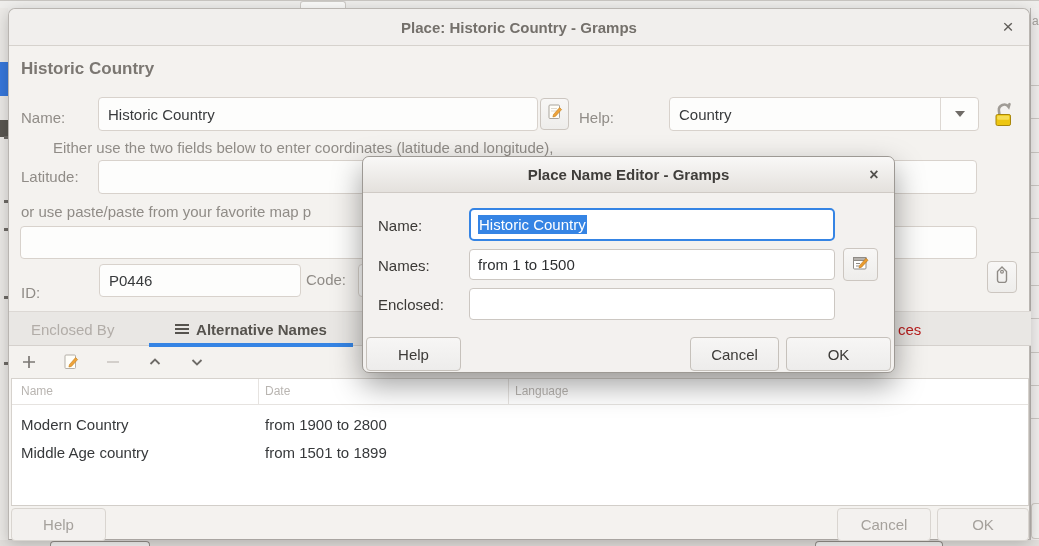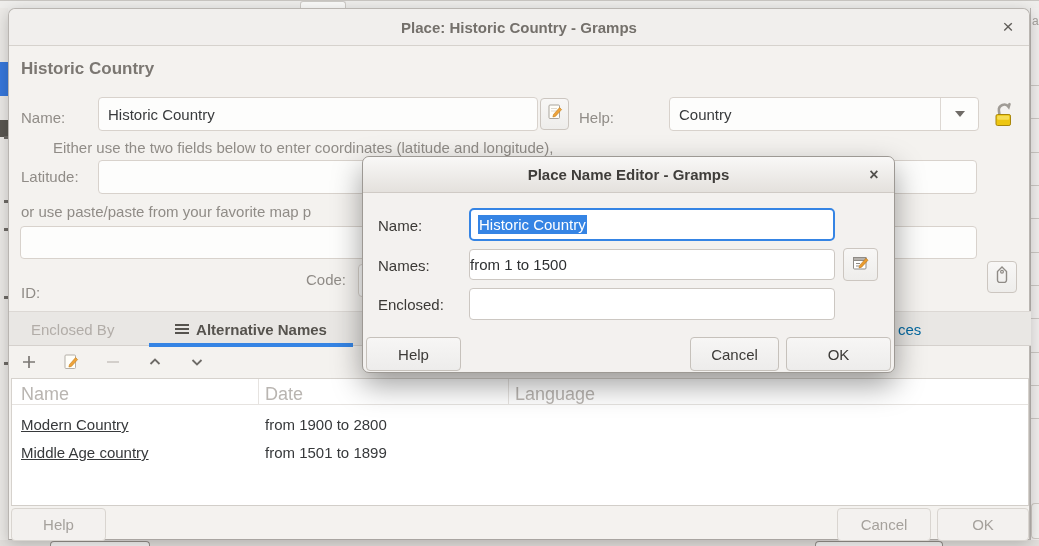--- a/index.html
+++ b/index.html
@@ -63,35 +63,35 @@
   .ent-code { left:349px; top:255px; width:200px; height:33px; }
   .btn-tag { left:978px; top:252px; width:30px; height:32px; }
 
   .iconbtn { background:linear-gradient(#f8f7f6,#eeedeb); border:1px solid #ccc6c0; border-radius:4px; display:flex; align-items:center; justify-content:center; }
 
   .tabstrip { left:0; top:302px; width:1022px; height:35px; background:#e9e7e4; border-top:1px solid #dcd8d4; border-bottom:1px solid #d5d1cd; }
   .tab { position:absolute; top:0; height:34px; display:flex; align-items:center; font-size:15px; }
   .tab-enclosed { left:22px; color:#b2ada8; }
   .tab-alt { left:140px; width:204px; justify-content:center; color:#56534e; font-weight:bold; }
   .tab-alt .tab-underline { position:absolute; left:0; bottom:-1px; width:100%; height:4px; background:#3584e4; }
-  .tab-partial { left:889px; color:#0369a1;text-align:right; }
+  .tab-partial { left:889px; color:#b91c1c;text-align:right; }
   .list-icon { display:inline-block; margin-right:7px; }
 
   .toolbar { left:0; top:337px; width:1022px; height:32px; }
   .tool { position:absolute; top:3px; width:26px; height:26px; display:flex; align-items:center; justify-content:center; }
   .t-add { left:7px; } .t-edit { left:49px; } .t-remove { left:91px; } .t-up { left:133px; } .t-down { left:175px; }
 
   .table { left:2px; top:369px; width:1018px; height:128px; background:#ffffff; border:1px solid #d6d2cd; border-bottom:1px solid #d2cec9; }
   .thead { position:absolute; left:0; top:0; width:100%; height:26px; border-bottom:1px solid #e6e3e0; }
-  .th { position:absolute; top:5px; font-size:18px; color:#b9b5b1; }
+  .th { position:absolute; top:5px; font-size:12px; color:#b9b5b1; }
   .th-name { left:9px; } .th-date { left:253px; } .th-lang { left:503px; }
   .th-sep { position:absolute; top:0; width:1px; height:26px; background:#e6e3e0; }
   .trow { position:absolute; left:0; width:100%; height:28px; }
   .trow .td { position:absolute; top:5px; font-size:15px; color:#37393b; }
-  .td-name { left:9px;text-decoration:underline; } .td-date { left:253px; } .td-lang { left:503px; }
+  .td-name { left:9px; } .td-date { left:253px; } .td-lang { left:503px; }
   .row-0 { top:32px; } .row-1 { top:60px; }
 
   .btn {
     border-radius:4px; font-size:15px; display:flex; align-items:center; justify-content:center;
     background:linear-gradient(#f7f6f5,#edeceb); border:1px solid #c6c1bb; color:#3c3a37;
   }
   .btn-dim { background:#f3f1ef; border:1px solid #d9d5d0; color:#a5a19c; }
   .mw-help { left:2px; top:499px; width:95px; height:33px; }
   .mw-cancel { left:828px; top:499px; width:94px; height:33px; }
   .mw-ok { left:928px; top:499px; width:92px; height:33px; }
@@ -102,21 +102,21 @@
     background:#f3f1ef; border:1px solid #9d9994; border-radius:7px;
     box-shadow:0 12px 30px rgba(0,0,0,.38);
   }
   .md-titlebar { left:0; top:0; width:100%; height:36px; background:linear-gradient(#f9f8f7,#e4e1dd); border-bottom:1px solid #cfcac5; border-radius:7px 7px 0 0; }
   .md-title { width:100%; text-align:center; line-height:36px; font-size:15px; font-weight:bold; color:#3f3d3a; }
   .md-close { right:8px; top:0; width:24px; height:36px; text-align:center; line-height:35px; font-size:16px; font-weight:bold; color:#52504d; }
   .md-label { font-size:15px; color:#3b3936; }
   .md-lbl-name { left:15px; top:60px; }
   .md-lbl-date { left:15px; top:100px; }
   .md-lbl-lang { left:15px; top:139px; }
-  .md-ent { background:#ffffff; border:1px solid #ccc7c2; border-radius:4px; font-size:15px; color:#2e3032; display:flex; align-items:center; padding-left:0; }
+  .md-ent { background:#ffffff; border:1px solid #ccc7c2; border-radius:4px; font-size:15px; color:#2e3032; display:flex; align-items:center; padding-left:8px; }
   .md-ent-name { left:106px; top:51px; width:366px; height:33px; border:2px solid #3584e4; border-radius:5px; padding-left:7px; }
   .sel-text { background:#3584e4; color:#ffffff; padding:1px 1px; }
   .md-ent-date { left:106px; top:92px; width:366px; height:31px; }
   .md-btn-date { left:480px; top:91px; width:35px; height:33px; }
   .md-ent-lang { left:106px; top:131px; width:366px; height:32px; }
   .md-help { left:3px; top:180px; width:95px; height:34px; }
   .md-cancel { left:327px; top:180px; width:89px; height:34px; }
   .md-ok { left:423px; top:180px; width:105px; height:34px; }
 </style>
 </head>
@@ -197,20 +197,23 @@
   <div class="abs entry ent-lon">
       <span></span>
     </div>
 
   <div class="abs label hint2">or use paste/paste from your favorite map p</div>
   <div class="abs entry ent-wide">
       <span></span>
     </div>
 
   <div class="abs label lbl-id">ID:</div>
+  <div class="abs entry ent-id">
+      <span>P0446</span>
+    </div>
   <div class="abs label lbl-code">Code:</div>
   <div class="abs entry ent-code">
       <span></span>
     </div>
   <div class="abs iconbtn btn-tag">
     <span>
       <svg width="20" height="20" viewBox="0 0 20 20">
         <path d="M5.5 6.5 L10 2 L14.5 6.5 V15 a2.4 2.4 0 0 1 -2.4 2.4 h-4.2 A2.4 2.4 0 0 1 5.5 15 Z" fill="none" stroke="#8f8b86" stroke-width="1.4"></path>
         <circle cx="10" cy="6.8" r="1.4" fill="none" stroke="#8f8b86" stroke-width="1.2"></circle>
       </svg>

